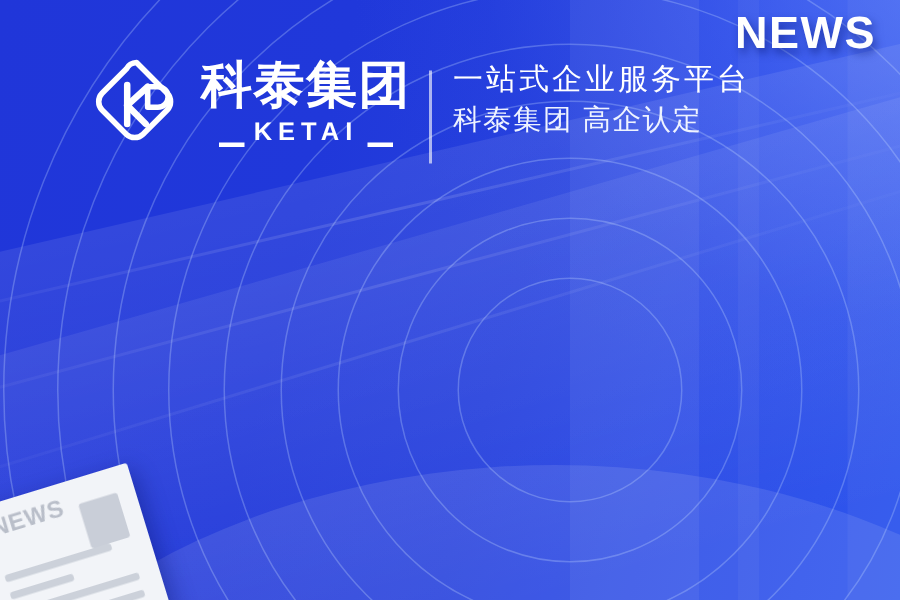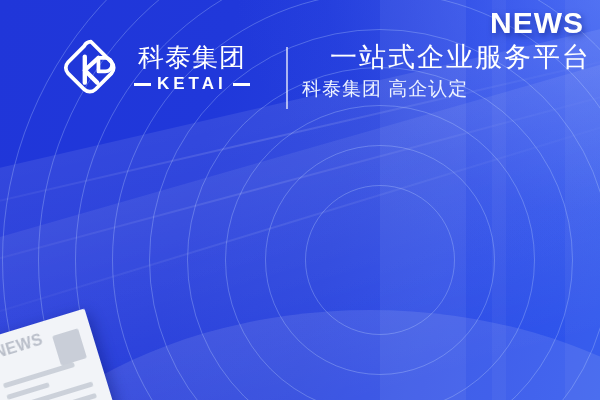--- a/index.html
+++ b/index.html
@@ -80,43 +80,43 @@
   #header { position:absolute; left:0; top:0; width:600px; height:128px; }
 
   #logo-block {
     position:absolute; left:60px; top:38px;
     display:flex; align-items:center; gap:12px;
   }
   #logo-mark { width:62px; height:62px; flex:none; }
 
   #logo-words { display:flex; flex-direction:column; align-items:center; }
   #logo-cn {
-    color:#ffffff; font-size:26px; font-weight:normal;
+    color:#ffffff; font-size:34px; font-weight:bold;
     letter-spacing:1px; line-height:1.05; white-space:nowrap;
   }
   #logo-en-row {
-    display:flex; align-items:center; gap:6px; margin-top:3px; width:100%;
+    display:flex; align-items:flex-end; gap:6px; margin-top:3px; width:100%;
     justify-content:center;
   }
   .dash { height:3px; width:17px; background:#fff; flex:none; }
   #logo-en {
     color:#ffffff; font-size:17px; font-weight:bold;
     letter-spacing:4px; white-space:nowrap;
   }
 
   #divider {
     position:absolute; left:286px; top:47px;
     width:2px; height:62px;
     background:rgba(255,255,255,0.62);
   }
 
   #tagline { position:absolute; left:302px; top:42px; }
   #tag-main {
-    color:#ffffff; font-size:27px; font-weight:400;
-    letter-spacing:2px; line-height:1.18; white-space:nowrap;margin-left:28px;
+    color:#ffffff; font-size:20px; font-weight:400;
+    letter-spacing:2px; line-height:1.18; white-space:nowrap;
   }
   #tag-sub {
     color:#eef3ff; font-size:19px; font-weight:400;
     letter-spacing:1px; line-height:1.2; margin-top:4px; white-space:nowrap;
   }
 
   #news-badge {
     position:absolute; right:16px; top:6px;
     color:#ffffff; font-size:30px; font-weight:bold;
     letter-spacing:1px;

